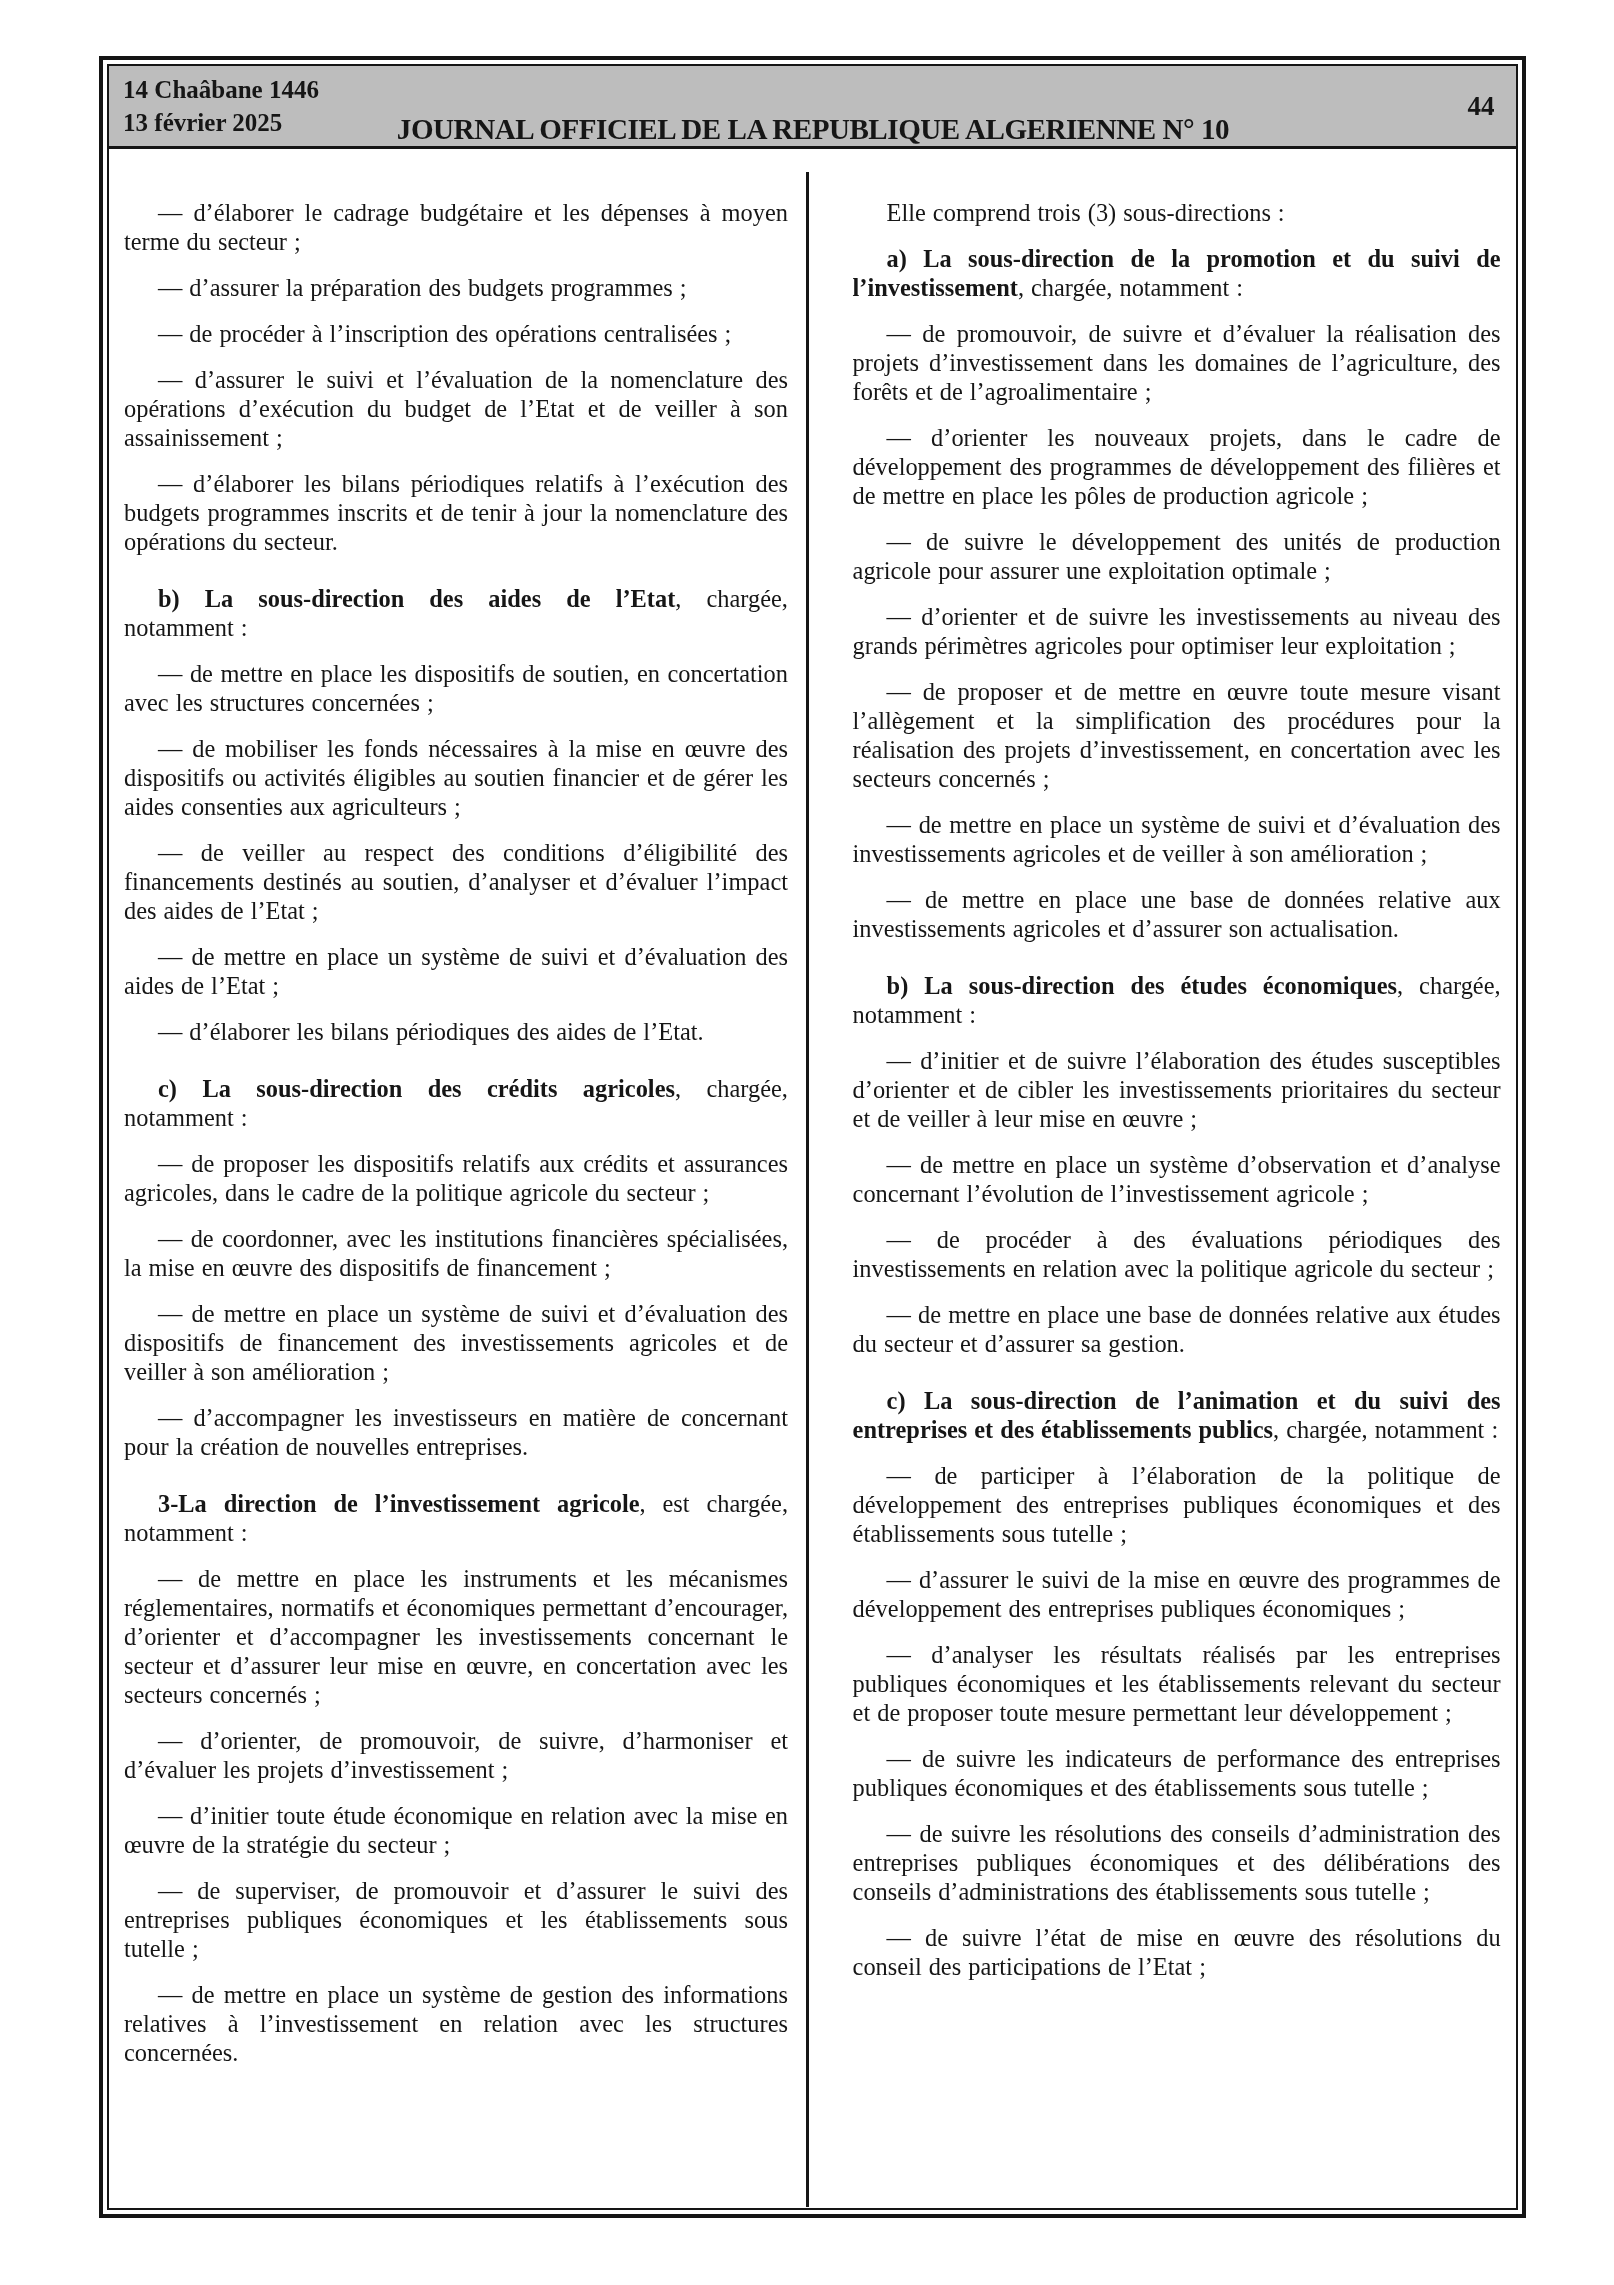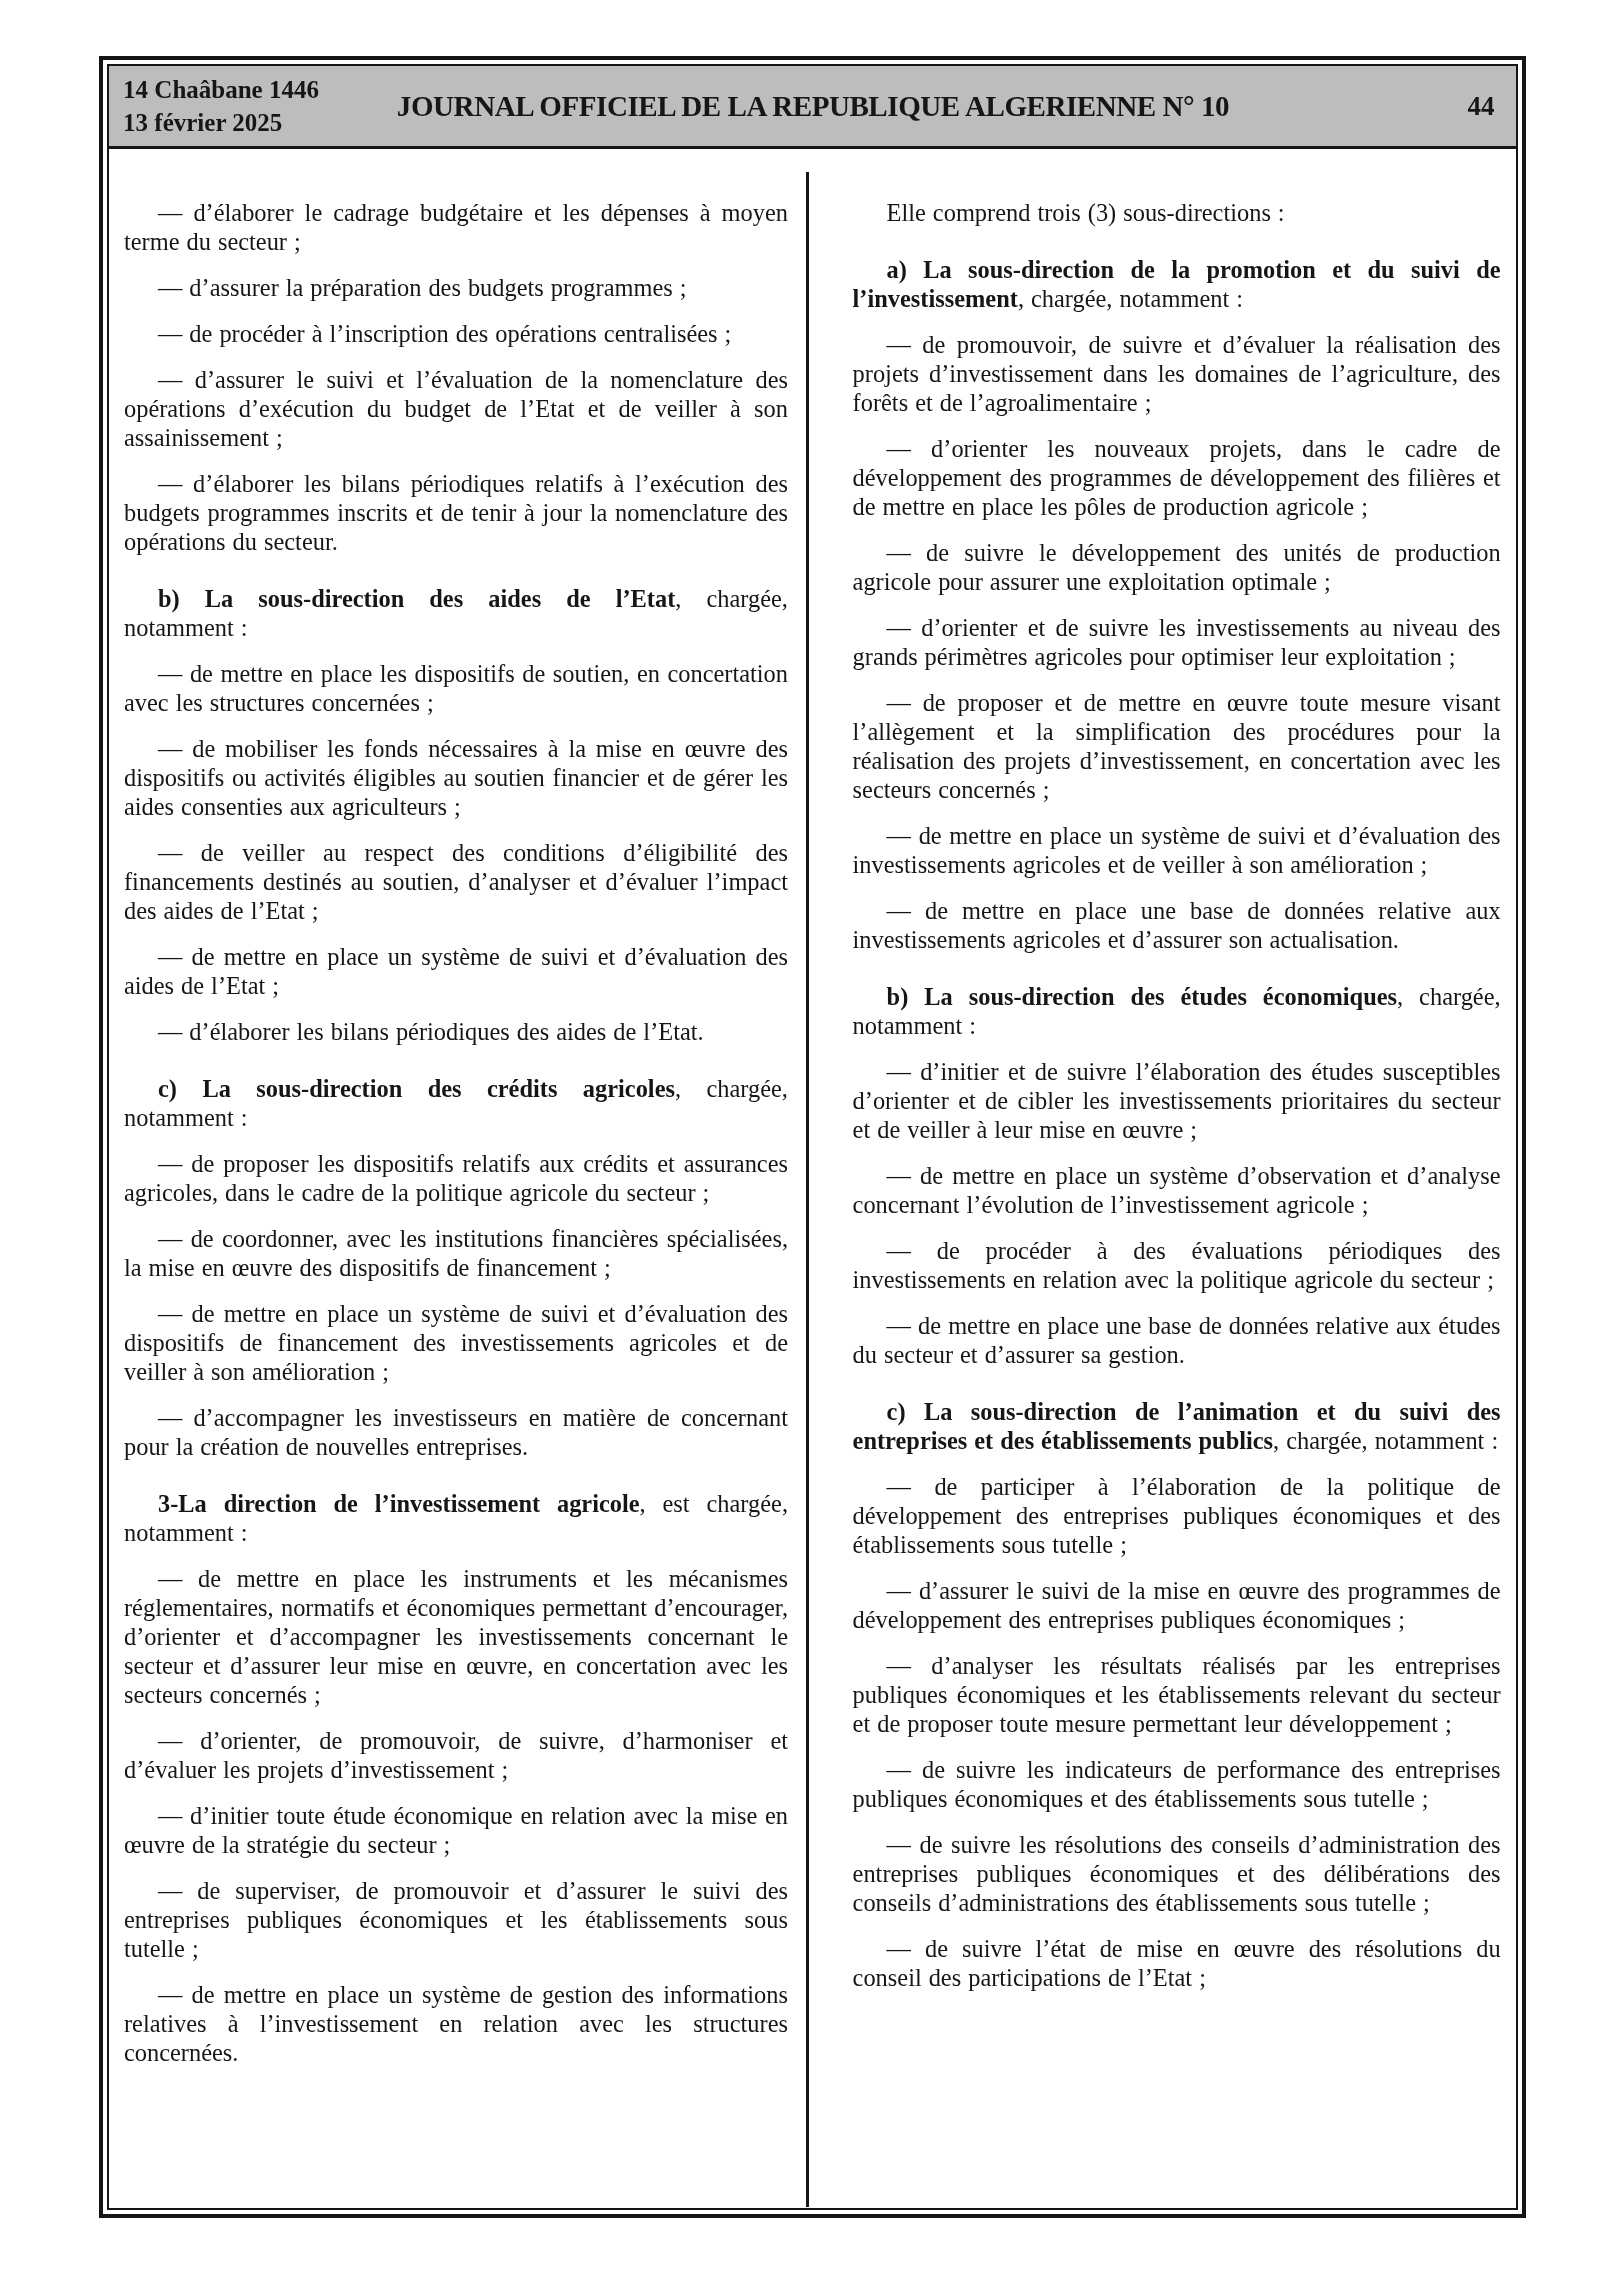--- a/index.html
+++ b/index.html
@@ -48,21 +48,21 @@
     left: 14.5px; top: 7.2px;
     font-weight: bold;
     font-size: 25px;
     line-height: 33px;
     white-space: nowrap;
   }
   .header-title-layer {
     position: absolute;
     left: 0; top: 0; right: 0; bottom: 0;
     display: flex;
-    align-items: center;
+    align-items: flex-end;
     justify-content: center;
     pointer-events: none;
   }
   .jo-title {
     font-weight: bold;
     font-size: 30px;
     letter-spacing: -0.5px;
     transform: scaleX(0.97);
     white-space: nowrap;
   }
@@ -96,21 +96,21 @@
 
   .para {
     margin: 0 0 17px 0;
     text-indent: 34px;
     text-align: justify;
     font-size: 24.4px;
     line-height: 29px;
     word-spacing: 0.9px;
   }
   .heading { margin-top: 28px; }
-  .heading.tight { }
+  .heading.tight { margin-top: 11px; }
   .heading b { font-weight: bold; }
 </style>
 </head>
 <body>
 
 <div class="frame-outer">
   <div class="frame-inner">
 
     <div class="header-bar" style="background: rgb(189, 189, 189); font-family: Liberation Serif, serif;">
       <div class="header-dates">

